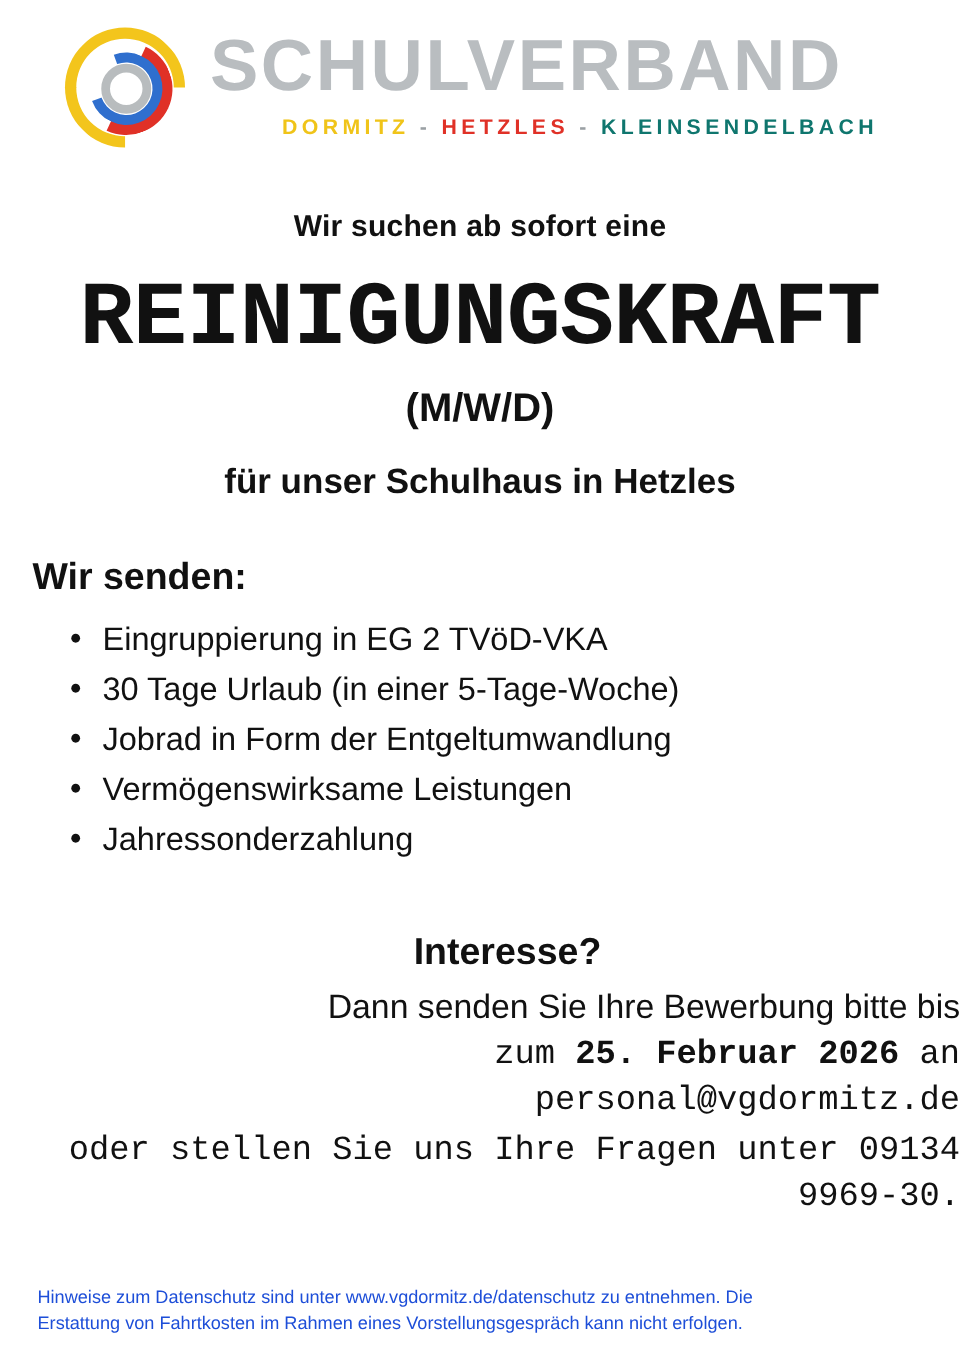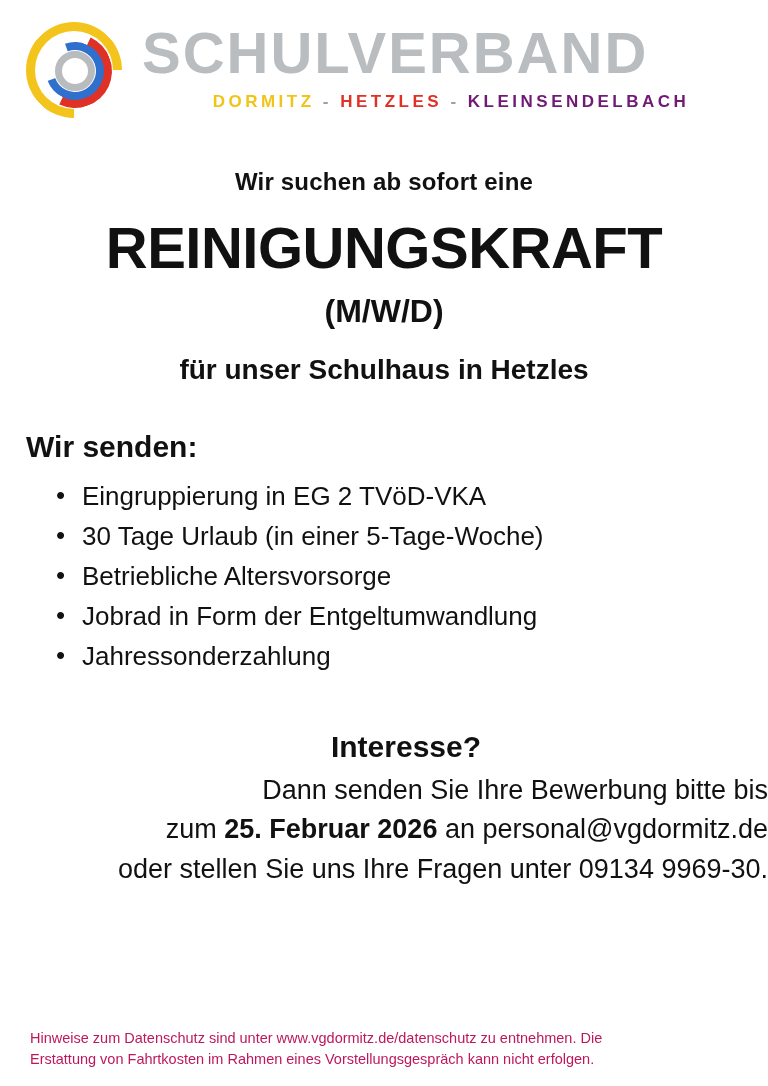--- a/index.html
+++ b/index.html
@@ -14,20 +14,21 @@
     color: #111111;
     overflow: hidden;
     position: relative;
   }
 
   
   .header {
     padding: 18px 14px 0 14px;
     display: flex;
     align-items: flex-start;
+    margin-left: 26px;
   }
   .logo-mark {
     width: 118px;
     height: 104px;
     position: relative;
     flex: 0 0 auto;
     margin-left: 10px;
   }
   .arc {
     position: absolute;
@@ -83,38 +84,39 @@
     font-size: 17px;
     font-weight: bold;
     letter-spacing: 3.5px;
     white-space: nowrap;
     text-align: center;
     padding-left: 6px;
   }
   .sub-dormitz { color: #f0c419; }
   .sub-sep { color: #9aa0a4; }
   .sub-hetzles { color: #e03127; text-align: center; }
-  .sub-kleinsendelbach { color: #701a75; }
+  .sub-kleinsendelbach { color: #0f766e; }
 
   
   .headline-block {
     text-align: center;
     margin-top: 46px;
   }
   .kicker {
     font-size: 24px;
     font-weight: bold;
     letter-spacing: 0.2px;
   }
   .job-title {
-    font-size: 58px;
+    font-size: 72px;
     font-weight: bold;
     letter-spacing: -0.5px;
     margin-top: 22px;
     line-height: 1.05;
+    font-family: Liberation Mono, monospace;
   }
   .mwd {
     font-size: 32px;
     font-weight: bold;
     margin-top: 14px;
   }
   .for-line {
     font-size: 28px;
     font-weight: bold;
     margin-top: 24px;
@@ -160,32 +162,32 @@
   .interest-title {
     font-size: 30px;
     font-weight: bold;
   }
   .interest-line {
     font-size: 27px;
     margin-top: 8px;
     line-height: 1.38;
     text-align: right;
   }
-  .interest-line.tight { margin-top: 2px; }
+  .interest-line.tight { margin-top: 2px; font-family: Liberation Mono, monospace; }
   .bold { font-weight: bold; }
 
   
   .footer {
     position: absolute;
     left: 0;
     right: 0;
     bottom: 16px;
     padding: 0 30px;
     font-size: 14.5px;
-    color: #be185d;
+    color: #1d4ed8;
     line-height: 1.45;
   }
 </style>
 </head>
 <body>
 
 <div class="header">
   <div class="logo-mark">
     <div class="arc arc-yellow"></div>
     <div class="arc arc-red"></div>
@@ -214,24 +216,24 @@
 <div class="offer">
   <div class="offer-title">Wir senden:</div>
   <ul class="offer-list">
     <li>
         <span class="li-wrap">Eingruppierung in EG 2 TVöD-VKA</span>
       </li>
     <li>
         <span class="li-wrap">30 Tage Urlaub (in einer 5-Tage-Woche)</span>
       </li>
     <li>
-        <span class="li-wrap">Betriebliche Altersvorsorge</span>
-      </li>
-    <li>
         <span class="li-wrap">Jobrad in Form der Entgeltumwandlung</span>
+      </li>
+    <li>
+        <span class="li-wrap">Vermögenswirksame Leistungen</span>
       </li>
     <li>
         <span class="li-wrap">Jahressonderzahlung</span>
       </li>
   </ul>
 </div>
 
 <div class="interest">
   <div class="interest-title">Interesse?</div>
   <div class="interest-line">Dann senden Sie Ihre Bewerbung bitte bis</div>

